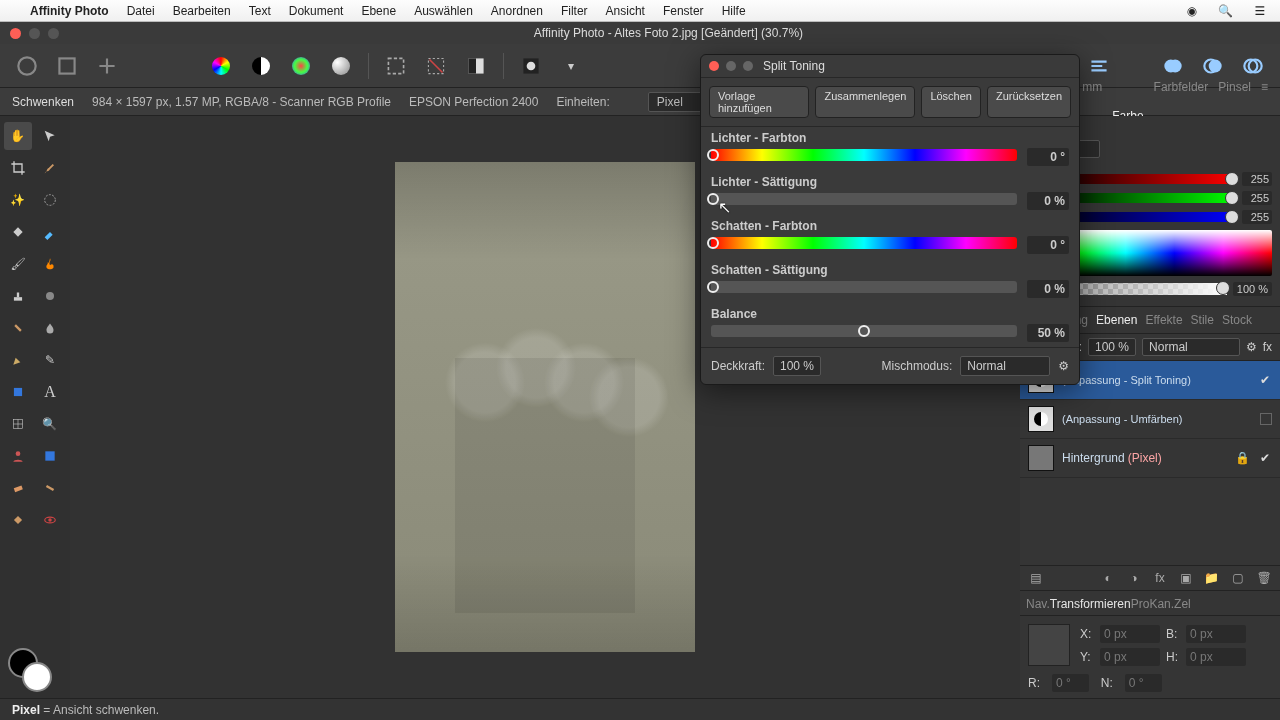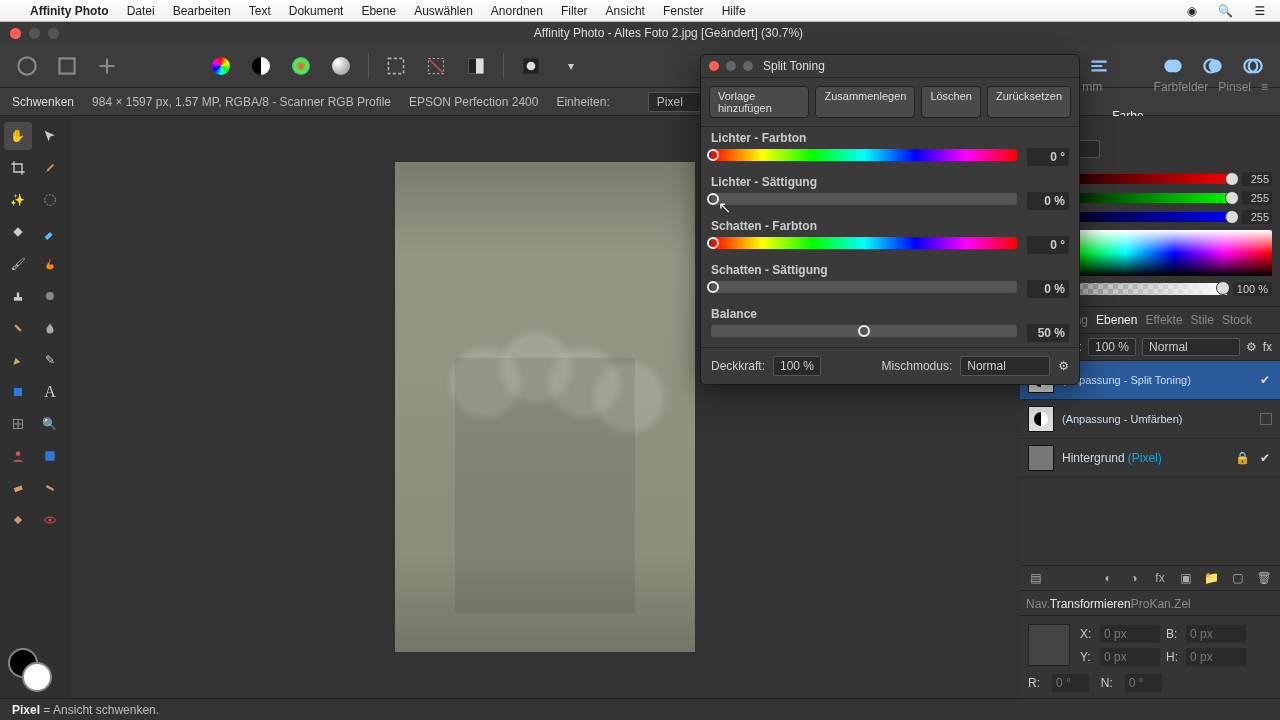--- a/index.html
+++ b/index.html
@@ -462,21 +462,21 @@
       </div>
       <div class="layer">
         <div class="thumb">
             <div class="adj"></div>
           </div>
         <span class="lname">(Anpassung - Umfärben)</span>
         <span class="chk" style="border:1px solid #666;width:12px;height:12px"></span>
       </div>
       <div class="layer">
         <div class="thumb px"></div>
-        <span class="lname"><span>Hintergrund</span> <span style="color:#0ea5e9">(Pixel)</span></span>
+        <span class="lname"><span>Hintergrund</span> <span style="color:#fca5a5">(Pixel)</span></span>
         <span style="color:#aaa">🔒</span>
         <span class="chk">✔</span>
       </div>
     </div>
 
     <div class="layerfoot">
       <span class="lf-ico">▤</span>
       <span class="lf-sp"></span>
       <span class="lf-ico">◐</span>
       <span class="lf-ico">◑</span>

